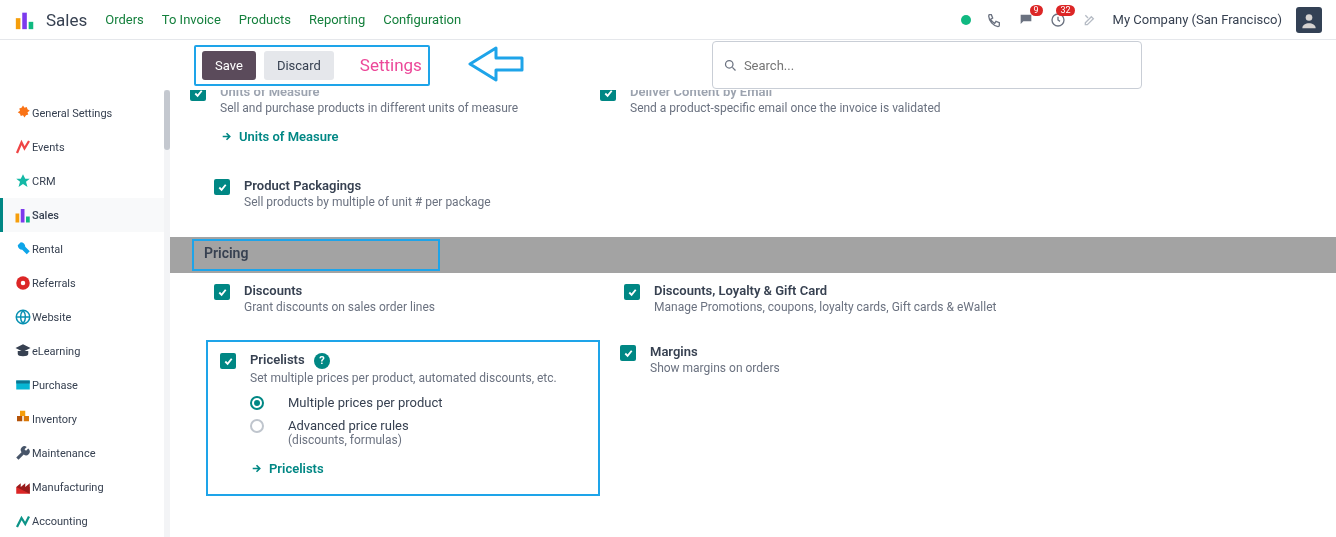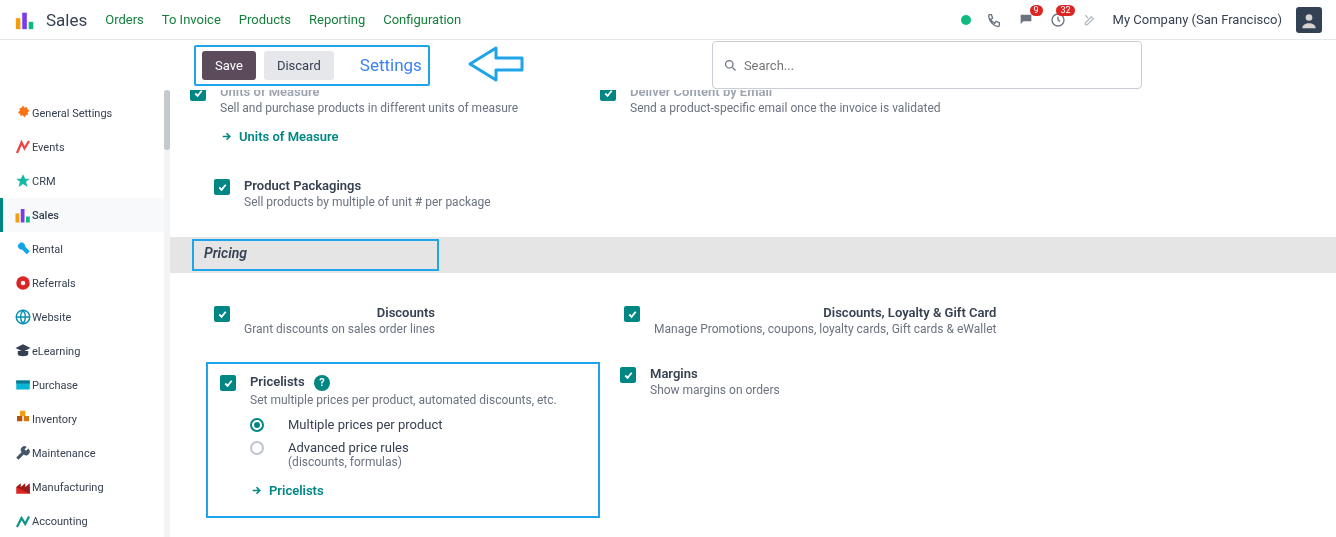--- a/index.html
+++ b/index.html
@@ -17,21 +17,21 @@
   .badge { position:absolute; top:-6px; right:-8px; background:#dc2626; color:#fff; font-size:9px; border-radius:8px; padding:1px 4px; line-height:1;}
   .company { font-size: 13px; color:#374151; }
   .avatar { width: 26px; height: 26px; border-radius: 3px; background:#334155; display:flex; align-items:center; justify-content:center;}
 
   
   .actionbar { display:flex; align-items:center; height: 50px; padding: 0 18px; gap: 8px; justify-content: center; }
   .hlbox { border: 2px solid #1ea4e9; border-radius: 2px; padding: 4px 6px; display:flex; align-items:center; gap:8px; }
   .btn { font-size: 13px; padding: 6px 12px; border-radius: 3px; cursor:pointer; border:1px solid transparent; }
   .btn-primary { background:#5b4b5b; color:#fff; }
   .btn-secondary { background:#e5e7eb; color:#374151; }
-  .crumb { font-size: 17px; color:#3b82f6; margin-left:18px; }
+  .crumb { font-size: 17px; color:#ec4899; margin-left:18px; }
   .big-arrow { margin-left: 28px; }
   .searchwrap { margin-left: 180px; }
   .searchbox { width: 430px; height: 48px; border:1px solid #c9ced6; border-radius:4px; display:flex; align-items:center; padding:0 10px; color:#6b7280; cursor:text; }
   .searchbox svg { margin-right:6px; }
   .searchbox input { border:none; outline:none; flex:1; font-size:13px; color:#374151; }
 
   
   .cols { display:flex; height: calc(537px - 90px); }
   .sidebar { width: 170px; position:relative; padding-top:6px; }
   .scrolltrack { position:absolute; right:0; top:0; bottom:0; width:6px; background:#f3f4f6; }
@@ -46,21 +46,21 @@
   .colblock { width: 410px; padding: 6px 20px 6px 0; }
   .colblock.right { width: 520px; }
   .chk-row { display:flex; gap:14px; }
   .chkbox { width:16px; height:16px; border-radius:2px; background:#008784; display:flex; align-items:center; justify-content:center; flex-shrink:0; margin-top:1px; cursor:pointer;}
   .chkbox svg { width:11px; height:11px; }
   .setting-title { font-size:13px; font-weight:600; color:#374151; }
   .setting-desc { font-size:12px; color:#6b7280; margin-top:2px; }
   .sublink { display:flex; align-items:center; gap:6px; color:#008784; font-size:13px; font-weight:600; margin-top:14px; cursor:pointer;}
   .sublink svg { width:13px; height:13px; }
 
-  .section-band { background:#e5e5e5; height: 36px; display:flex; align-items:center; padding-left: 22px; margin-top: 22px; font-style: italic; }
+  .section-band { background:#a3a3a3; height: 36px; display:flex; align-items:center; padding-left: 22px; margin-top: 22px; }
   .section-hl { display:inline-block; border:2px solid #1ea4e9; padding:4px 190px 8px 10px; font-size:14px; font-weight:600; color:#374151; }
 
   .pricelists-hl { border:2px solid #1ea4e9; padding:10px 12px 18px 12px; margin-top:14px;margin-left:16px; }
 
   .radio-group { padding-left: 30px; margin-top:10px; }
   .radio-row { display:flex; align-items:flex-start; gap:24px; margin-bottom:8px; cursor:pointer;}
   .radio { width:14px; height:14px; border:2px solid #008784; border-radius:50%; display:flex; align-items:center; justify-content:center; flex-shrink:0; margin-top:1px;}
   .radio.off { border-color:#bfc5cd; }
   .radio .dot { width:6px; height:6px; border-radius:50%; background:#008784; }
   .radio-label { font-size:13px; color:#374151; }
@@ -318,21 +318,21 @@
             <div class="setting-desc">Sell products by multiple of unit # per package</div>
           </div>
         </div>
       </div>
     </div>
 
     <div class="section-band">
       <div class="section-hl">Pricing</div>
     </div>
 
-    <div class="row2" style="padding-left:44px; margin-top:26px;text-align:right;">
+    <div class="row2" style="padding-left:44px; margin-top:4px;">
       <div class="colblock">
         <div class="chk-row">
           <div class="chkbox">
               <svg viewBox="0 0 24 24" fill="none" stroke="#fff" stroke-width="4">
                 <path d="M5 12l5 5 9-11"></path>
               </svg>
             </div>
           <div>
             <div class="setting-title">Discounts</div>
             <div class="setting-desc">Grant discounts on sales order lines</div>

